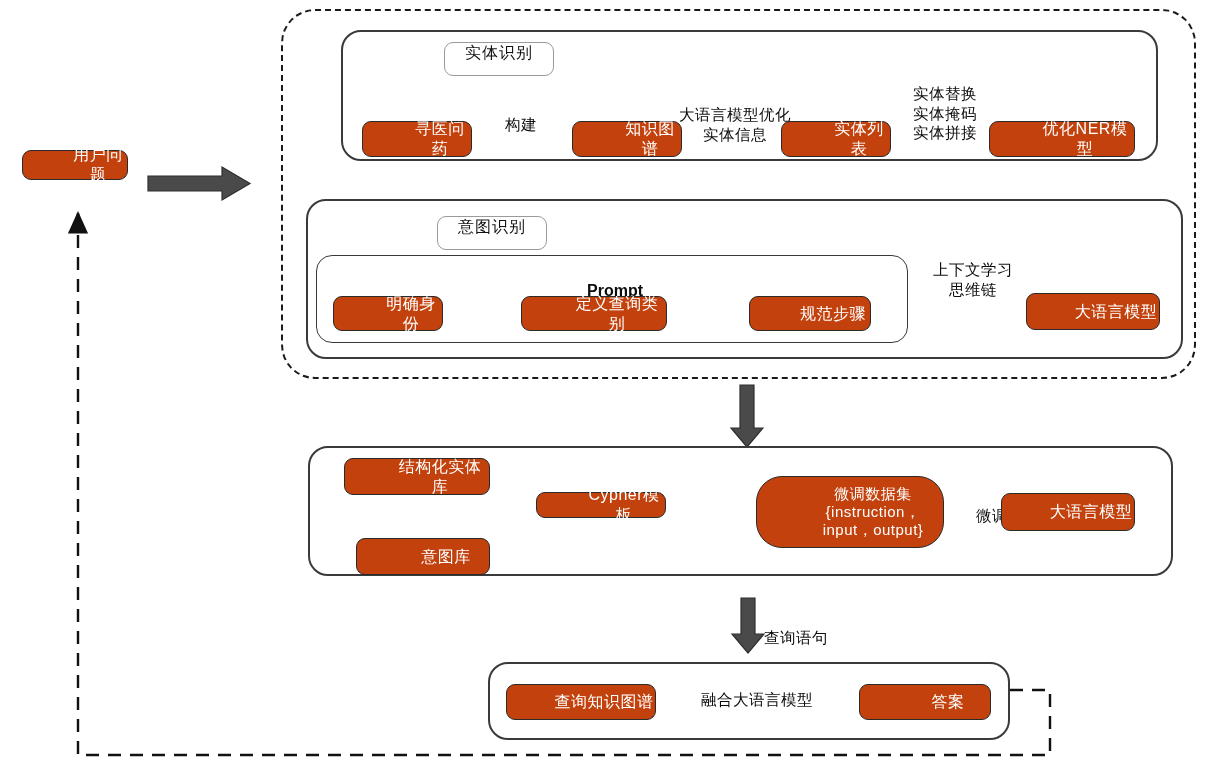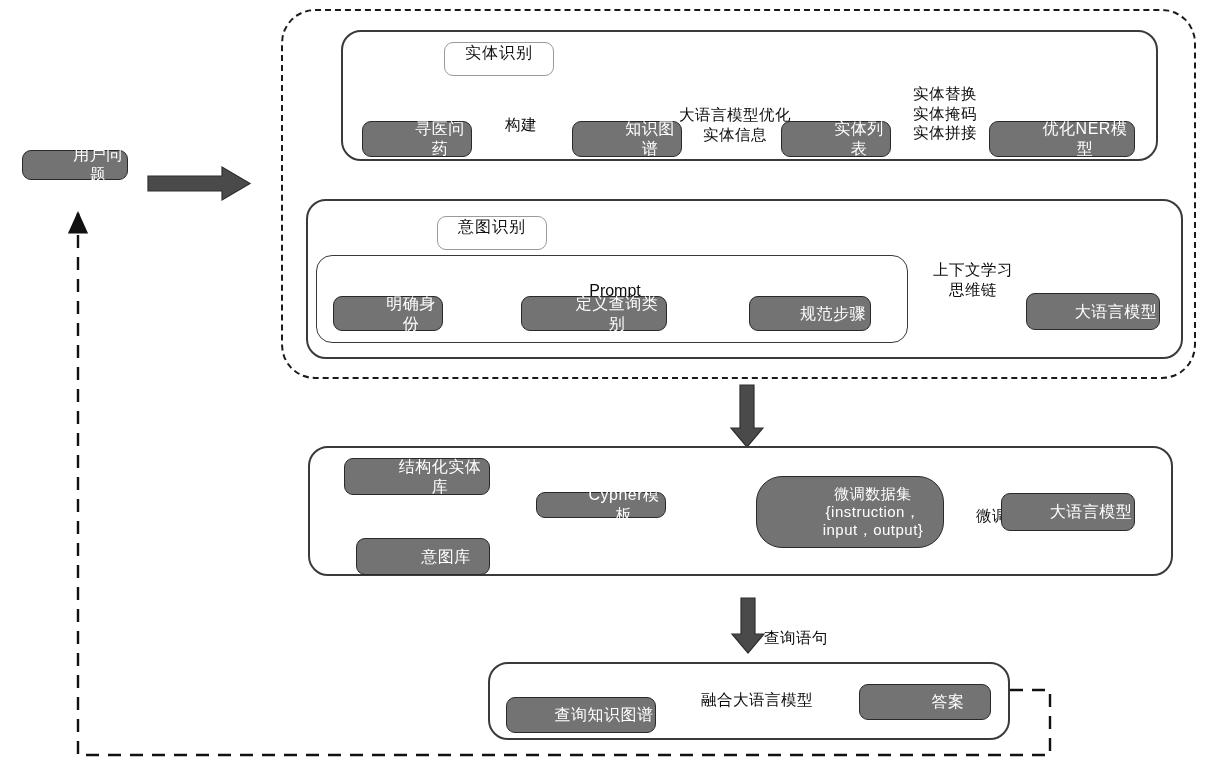--- a/index.html
+++ b/index.html
@@ -2,21 +2,21 @@
 <html><head>
 <meta charset="utf-8">
 <style>
   html,body{margin:0;padding:0;background:#ffffff;}
   body{width:1206px;height:768px;font-family:"Liberation Sans","DejaVu Sans",sans-serif;}
   #stage{position:relative;width:1206px;height:768px;overflow:hidden;background:#fff;}
 
   
   .node{
     position:absolute;
-    background:#737373;
+    background:#c2410c;
     color:#ffffff;
     border:1px solid #2a2a2a;
     border-radius:9px;
     display:flex;align-items:center;justify-content:center;
     text-align:center;
     font-size:16px;
     line-height:1.22;
     letter-spacing:.5px;
     box-sizing:border-box;
     padding-left:46px;
@@ -183,21 +183,21 @@
   </div>
 
   <div class="panel" style="left:306px;top:199px;width:877px;height:160px;"></div>
 
   <div class="chip" style="left:437px;top:216px;width:110px;height:34px;">
     <span>意图识别</span>
   </div>
 
   <div class="panel thin inner" style="left:316px;top:255px;width:592px;height:88px;"></div>
 
-  <div class="lbl en" style="left:560px;top:261px;width:110px;">
+  <div class="lbl en" style="left:560px;top:261px;width:110px;font-weight:bold;">
     <span>Prompt</span>
   </div>
 
   <div class="node" style="left:333px;top:296px;width:110px;height:35px;">
     <span class="txt">明确身份</span>
   </div>
   <div class="node" style="left:521px;top:296px;width:146px;height:35px;">
     <span class="txt">定义查询类别</span>
   </div>
   <div class="node" style="left:749px;top:296px;width:122px;height:35px;">
@@ -238,21 +238,21 @@
   <div class="node" style="left:1001px;top:493px;width:134px;height:38px;">
     <span class="txt">大语言模型</span>
   </div>
 
   <div class="lbl" style="left:764px;top:608px;width:120px;text-align:left;">
     <span>查询语句</span>
   </div>
 
   <div class="panel" style="left:488px;top:662px;width:522px;height:78px;"></div>
 
-  <div class="node" style="left:506px;top:684px;width:150px;height:36px;margin-top:13px;">
+  <div class="node" style="left:506px;top:684px;width:150px;height:36px;">
     <span class="txt">查询知识图谱</span>
   </div>
 
   <div class="lbl" style="left:672px;top:670px;width:170px;">
     <span>融合大语言模型</span>
   </div>
 
   <div class="node" style="left:859px;top:684px;width:132px;height:36px;">
     <span class="txt">答案</span>
   </div>

